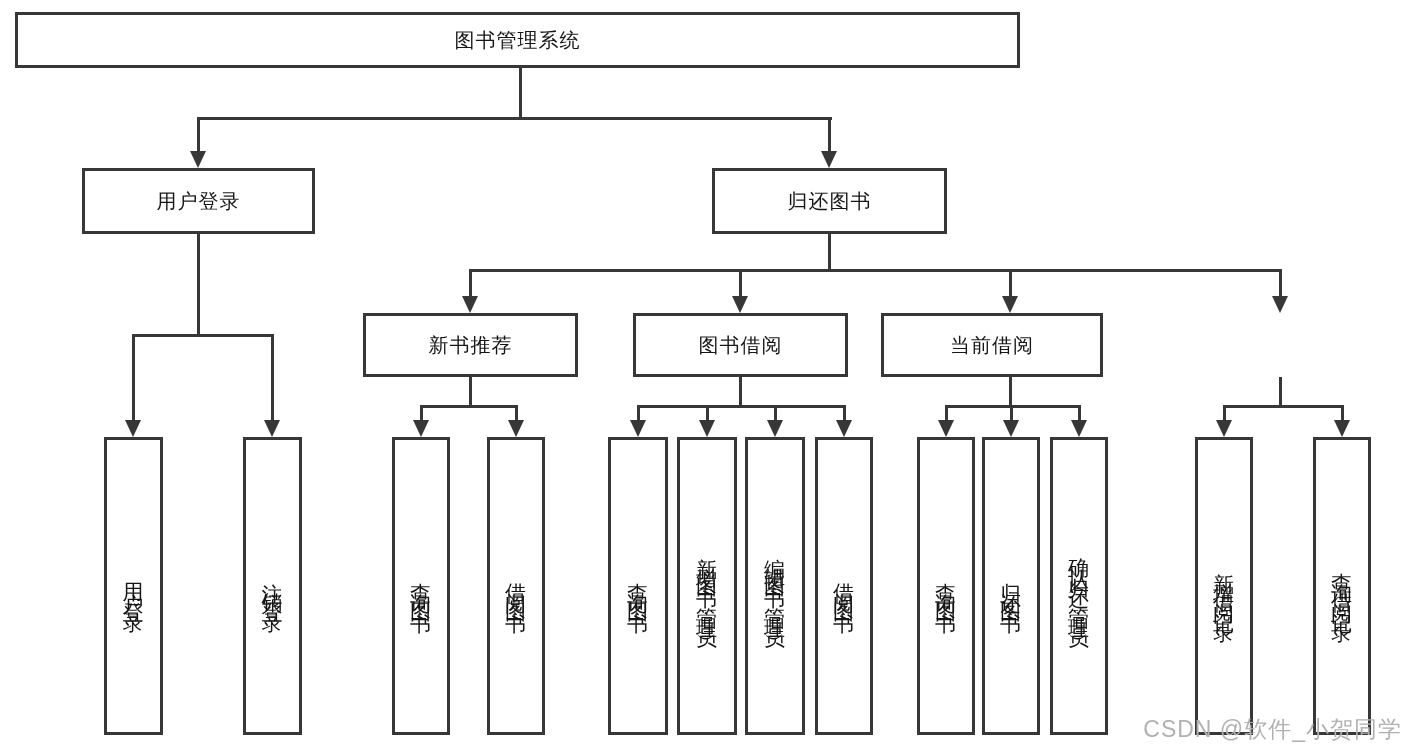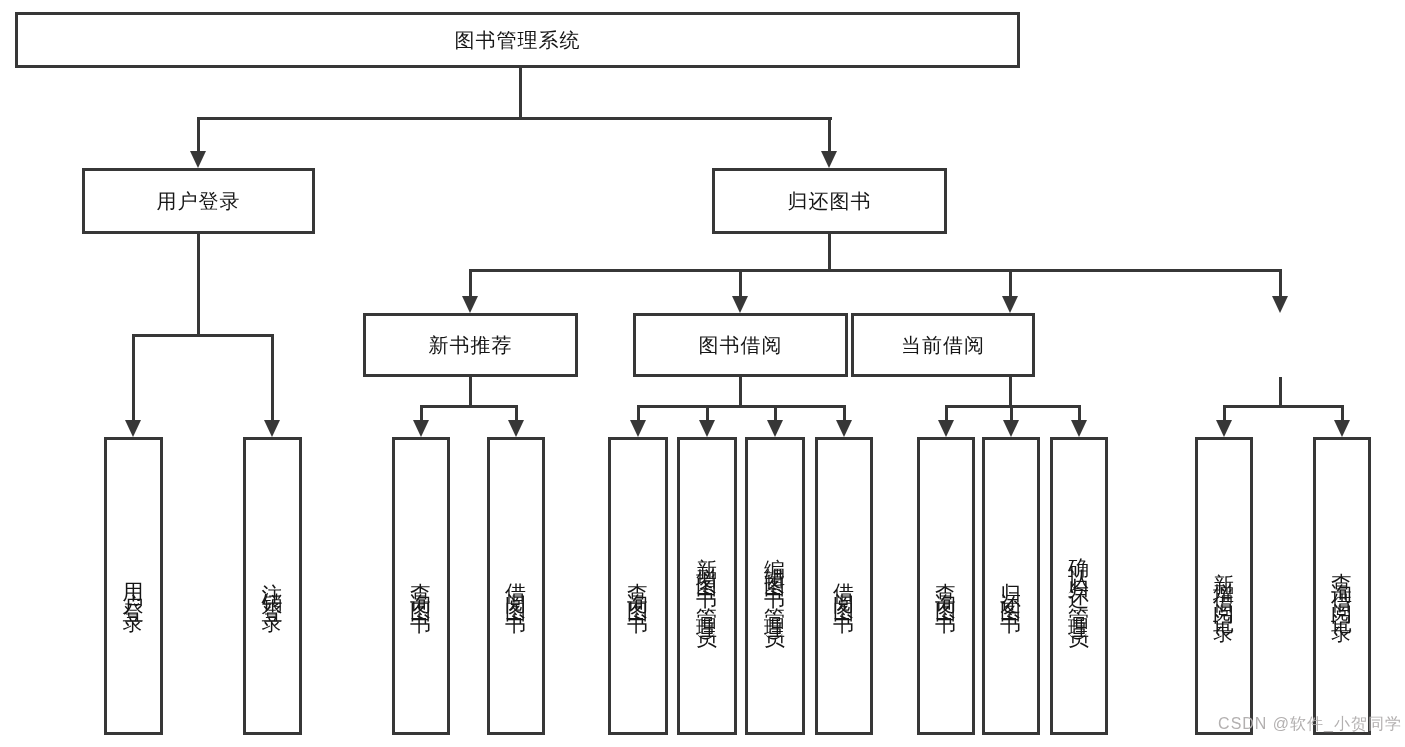--- a/index.html
+++ b/index.html
@@ -28,36 +28,36 @@
   }
   .vline{position:absolute;width:3px;background:var(--line);}
   .hline{position:absolute;height:3px;background:var(--line);}
   .arrow{
     position:absolute;width:0;height:0;
     border-left:8px solid transparent;border-right:8px solid transparent;
     border-top:17px solid var(--line);
   }
   .watermark{
     position:absolute;right:3px;top:714px;z-index:5;
-    font-size:16px;color:var(--watermark);letter-spacing:1px;white-space:nowrap;
+    font-size:23px;color:var(--watermark);letter-spacing:1px;white-space:nowrap;
   }
 </style>
 </head>
 <body>
 
 <div id="canvas">
 
   <div class="hbox" style="left:15px;top:12px;width:1005px;height:56px">图书管理系统</div>
 
   <div class="hbox" style="left:82px;top:168px;width:233px;height:66px">用户登录</div>
   <div class="hbox" style="left:712px;top:168px;width:235px;height:66px">归还图书</div>
 
   <div class="hbox" style="left:363px;top:313px;width:215px;height:64px">新书推荐</div>
   <div class="hbox" style="left:633px;top:313px;width:215px;height:64px">图书借阅</div>
-  <div class="hbox" style="left:851px;top:313px;width:184px;height:64px">当前借阅</div>
+  <div class="hbox" style="left:881px;top:313px;width:222px;height:64px">当前借阅</div>
 
   <div class="vbox" style="left:104px;top:437px;width:59px;height:298px">用户登录</div>
   <div class="vbox" style="left:243px;top:437px;width:59px;height:298px">注销登录</div>
 
   <div class="vbox" style="left:392px;top:437px;width:58px;height:298px">查询图书</div>
   <div class="vbox" style="left:487px;top:437px;width:58px;height:298px">借阅图书</div>
 
   <div class="vbox" style="left:608px;top:437px;width:60px;height:298px">查询图书</div>
   <div class="vbox" style="left:677px;top:437px;width:60px;height:298px">新增图书（管理员）</div>
   <div class="vbox" style="left:745px;top:437px;width:60px;height:298px">编辑图书（管理员）</div>

